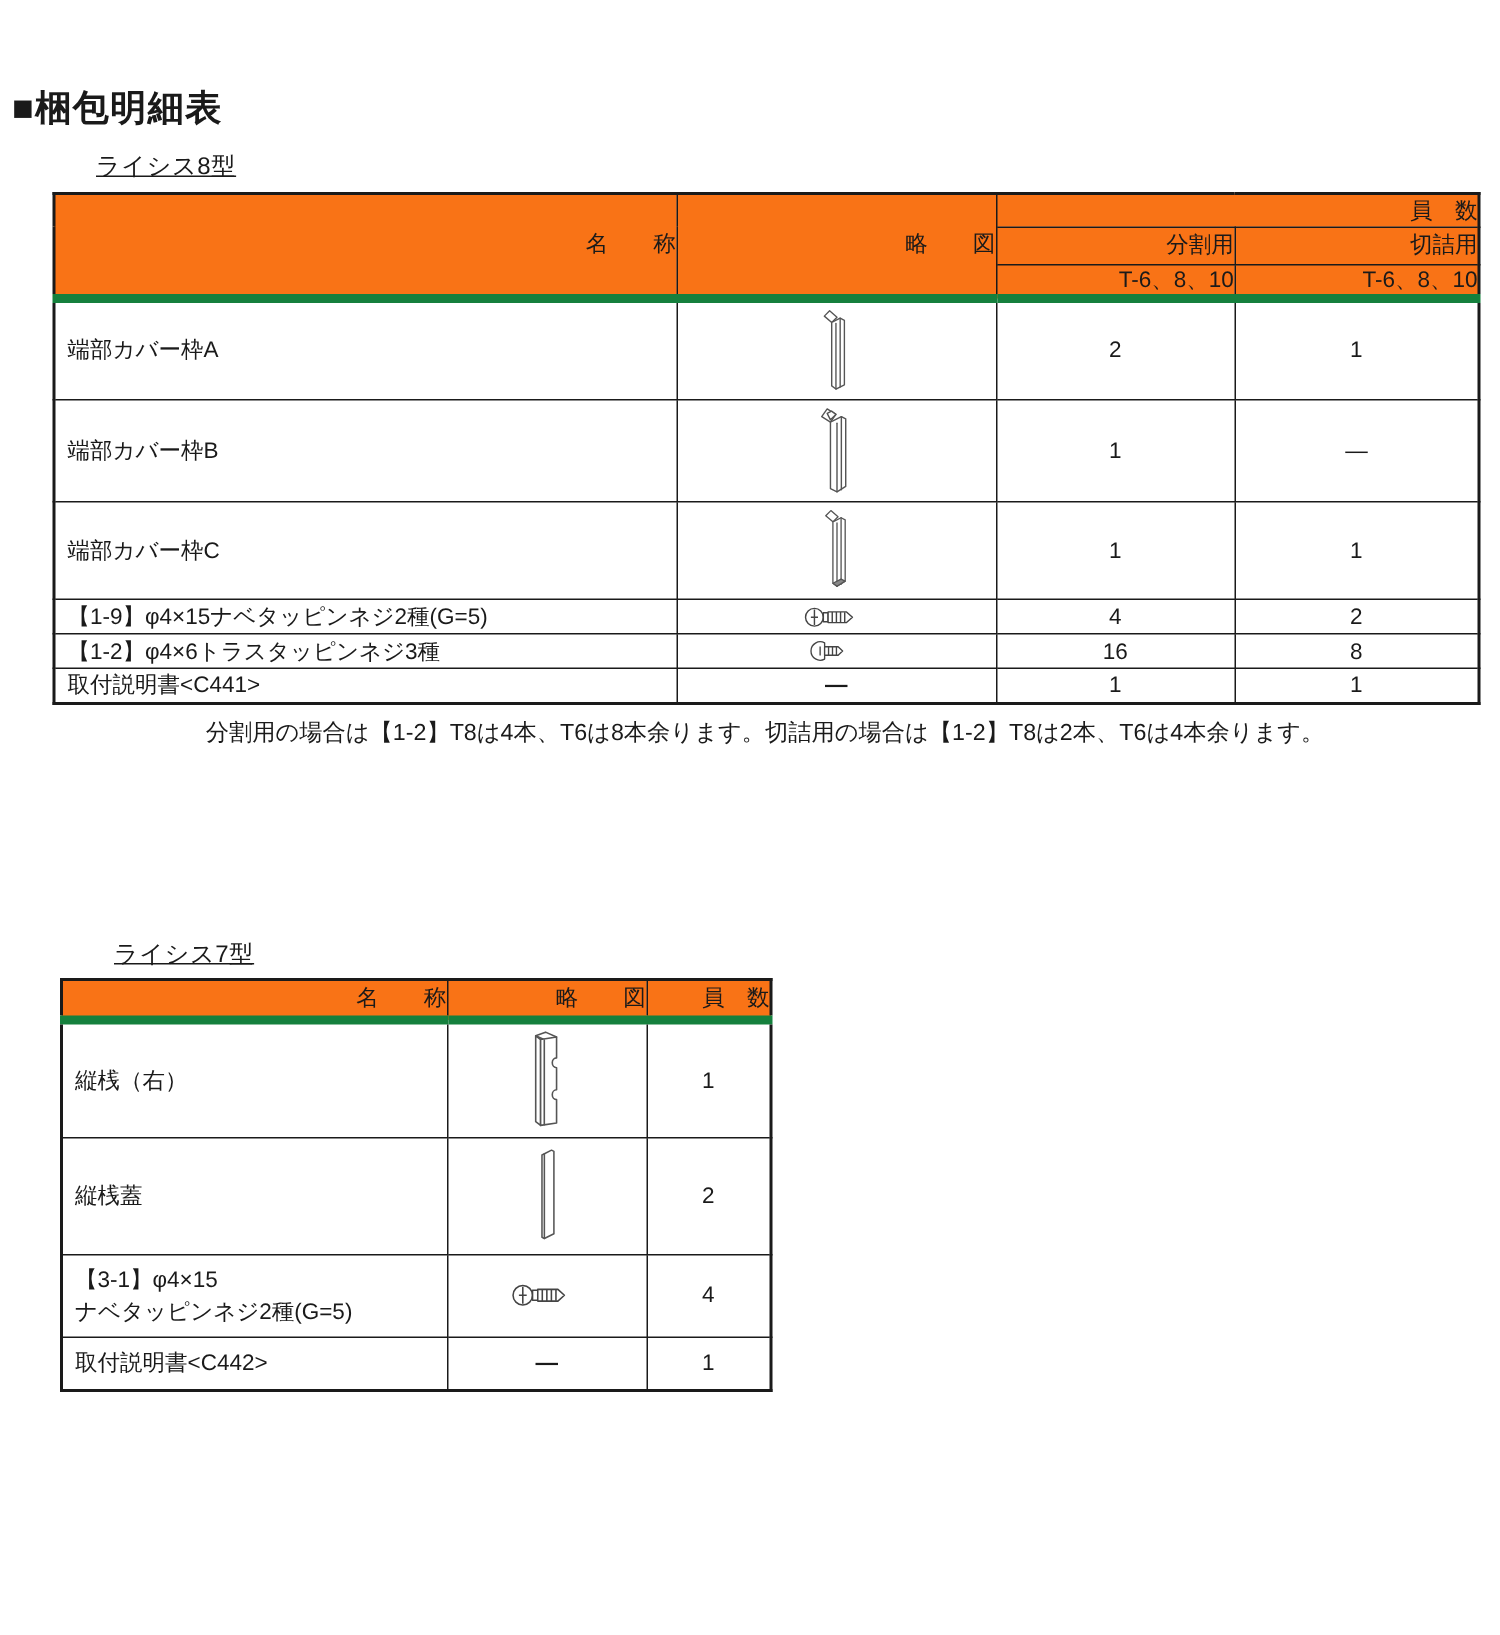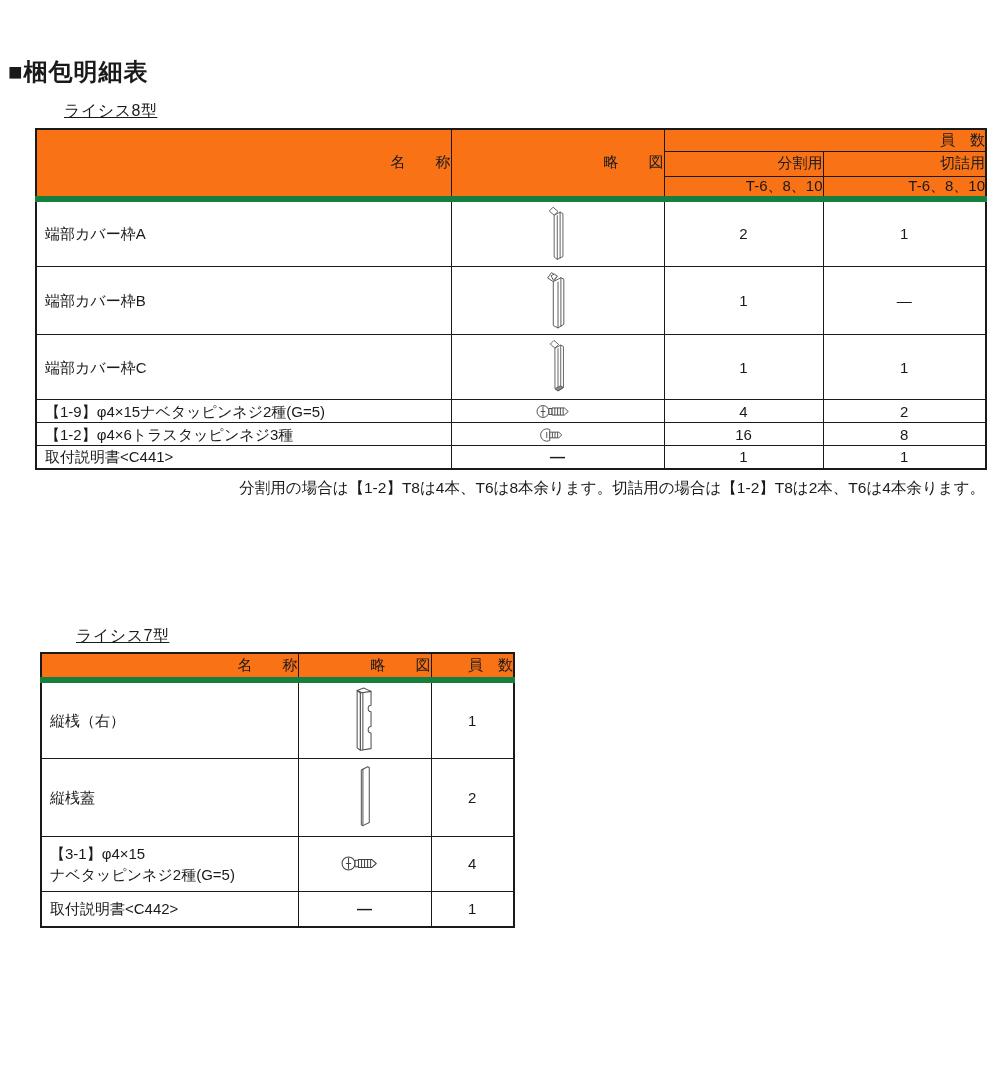--- a/index.html
+++ b/index.html
@@ -49,21 +49,21 @@
   .r27 { height: 27px; }
   .r78 { height: 78px; }
   .r80 { height: 80px; }
   .r55 { height: 55px; }
   .r25h { height: 36px; }
 
   .dash { font-weight: bold; }
 
   .footnote {
     position: absolute; left: 35px; top: 478px; width: 950px;
-    text-align: right; font-size: 15.5px; letter-spacing: 0px;
+    text-align: center; font-size: 15.5px; letter-spacing: 0px;
   }
 
   .line-art { stroke: #555; stroke-width: 1.3; fill: #ffffff; stroke-linejoin: round; stroke-linecap: round; }
   .screw-art { stroke: #444; stroke-width: 1.2; fill: #ffffff; stroke-linejoin: round; }
 </style>
 </head>
 <body>
 
 <div class="doc-title">
   <span>■</span><span>梱包明細表</span>

